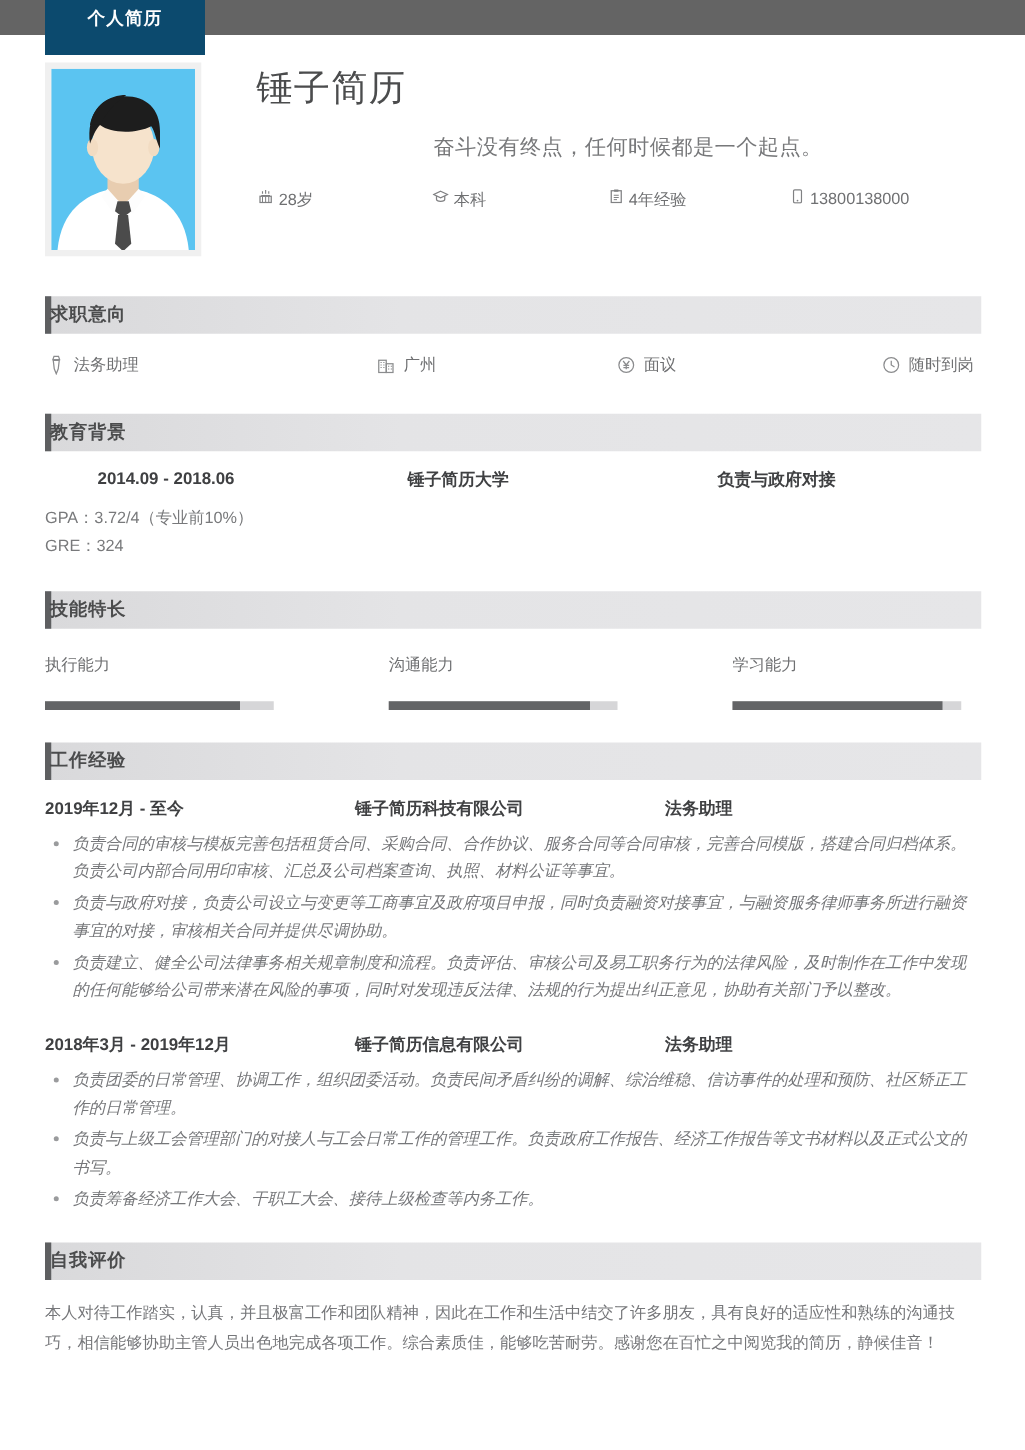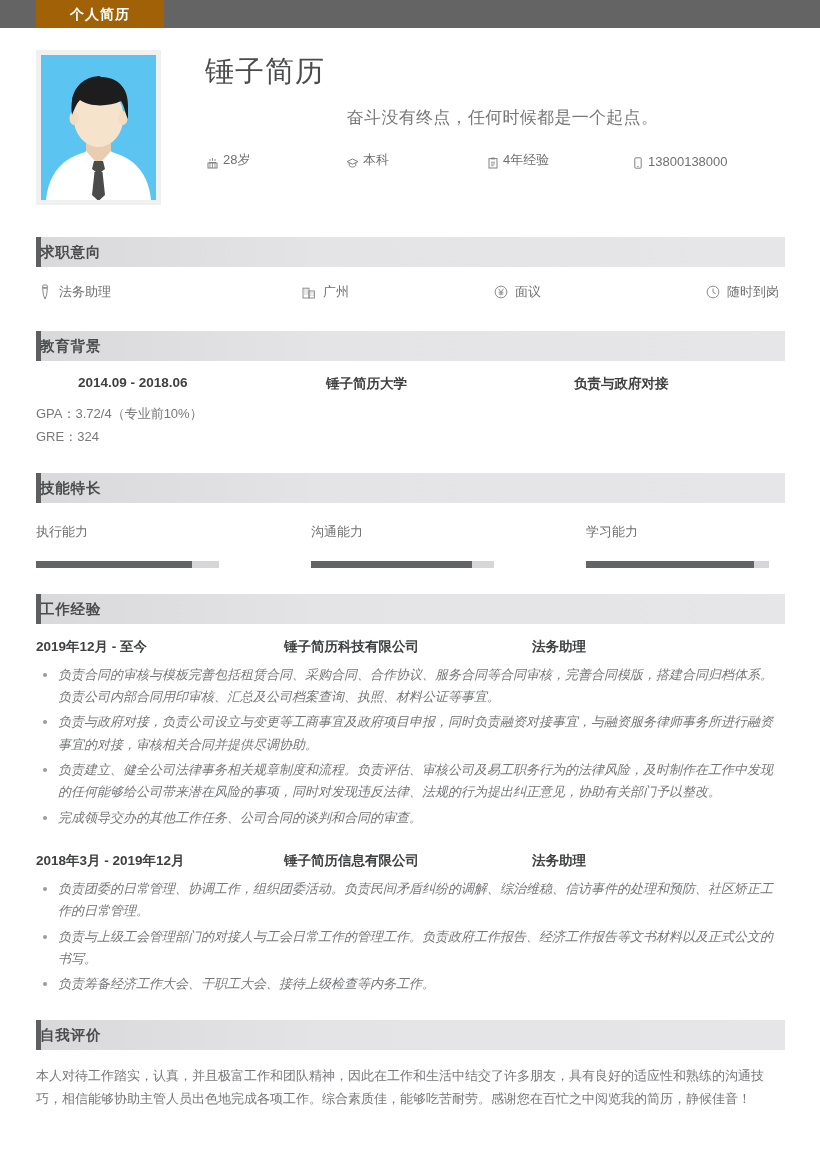--- a/index.html
+++ b/index.html
@@ -20,22 +20,22 @@
     position: relative;
     width: 820px;
     height: 28px;
     background: #646464;
   }
   .topbar-tab {
     position: absolute;
     left: 36px;
     top: 0;
     width: 128px;
-    height: 28px;
-    background: #a16207;
+    height: 44px;
+    background: #0c4a6e;
     color: #ffffff;
     font-size: 14px;
     font-weight: bold;
     line-height: 28px;
     text-align: center;
     letter-spacing: 1px;
   }
 
   
   .page {
@@ -87,21 +87,21 @@
     margin-top: 22px;
   }
   .contact-row {
     display: flex;
     margin-bottom: 12px;
   }
   .contact-item {
     font-size: 13px;
     color: #6f7072;
     display: flex;
-    align-items: flex-end;
+    align-items: flex-start;
     flex: 0 0 auto;
   }
   .contact-item.c1 { width: 140px; }
   .contact-item.c2 { width: 140px; }
   .contact-item.c3 { width: 145px; }
   .contact-item.c4 { width: 170px; }
   .contact-item.full { width: auto; }
   .cicon {
     display: inline-flex;
     width: 15px;
@@ -445,21 +445,20 @@
   <div class="exp-block">
     <div class="exp-head">
       <div class="x1">2019年12月 - 至今</div>
       <div class="x2">锤子简历科技有限公司</div>
       <div class="x3">法务助理</div>
     </div>
     <ul class="bullets">
       <li>负责合同的审核与模板完善包括租赁合同、采购合同、合作协议、服务合同等合同审核，完善合同模版，搭建合同归档体系。负责公司内部合同用印审核、汇总及公司档案查询、执照、材料公证等事宜。</li>
       <li>负责与政府对接，负责公司设立与变更等工商事宜及政府项目申报，同时负责融资对接事宜，与融资服务律师事务所进行融资事宜的对接，审核相关合同并提供尽调协助。</li>
       <li>负责建立、健全公司法律事务相关规章制度和流程。负责评估、审核公司及易工职务行为的法律风险，及时制作在工作中发现的任何能够给公司带来潜在风险的事项，同时对发现违反法律、法规的行为提出纠正意见，协助有关部门予以整改。</li>
-      <li>完成领导交办的其他工作任务、公司合同的谈判和合同的审查。</li>
     </ul>
   </div>
 
   <div class="exp-block second">
     <div class="exp-head">
       <div class="x1">2018年3月 - 2019年12月</div>
       <div class="x2">锤子简历信息有限公司</div>
       <div class="x3">法务助理</div>
     </div>
     <ul class="bullets">

